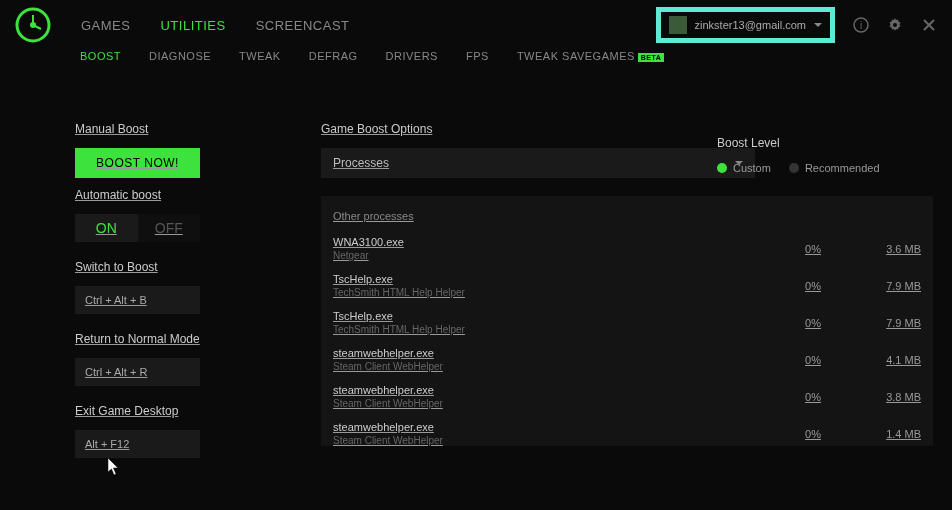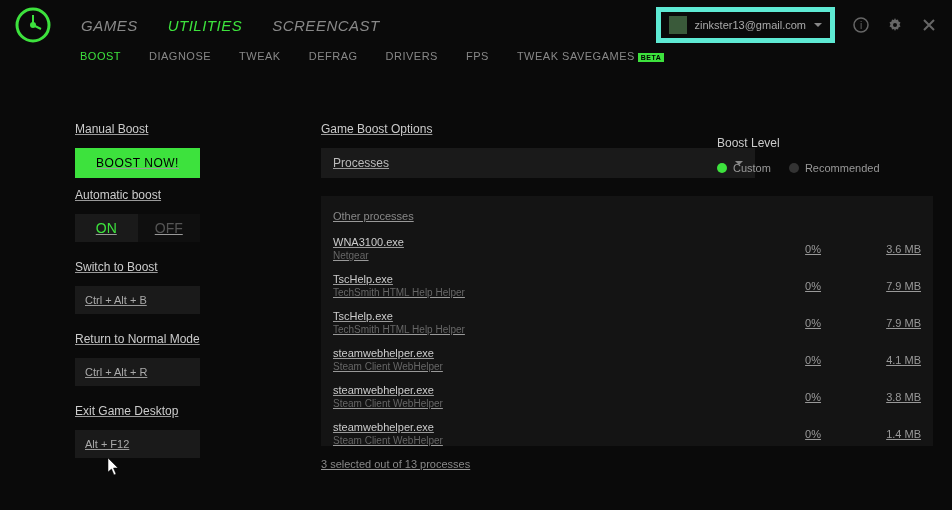--- a/index.html
+++ b/index.html
@@ -22,24 +22,23 @@
   width: 36px;
   height: 36px;
   margin-right: 30px;
 }
 .main-nav {
   display: flex;
   gap: 30px;
 }
 .main-nav-item {
   color: #888;
-  font-size: 15px;
+  font-size: 13px;
   cursor: pointer;
   letter-spacing: 0.5px;
-  font-style: italic;
 }
 .main-nav-item.active { color: #3de23d; }
 .header-right {
   margin-left: auto;
   display: flex;
   align-items: center;
   gap: 18px;
 }
 .user-box {
   display: flex;
@@ -303,21 +302,20 @@
             <div class="process-info">
               <div class="process-name">steamwebhelper.exe</div>
               <div class="process-desc">Steam Client WebHelper</div>
             </div>
             <div class="process-cpu">0%</div>
             <div class="process-mem">1.4 MB</div>
           </div>
         </div>
     </div>
 
-    <div class="footer-line">3 selected out of 13 processes</div>
   </div>
 </div>
 
 <div class="boost-level">
   <div class="section-title">Boost Level</div>
   <div class="radio-row">
     <div class="radio-item">
       <div class="radio-dot on"></div>
       <span>Custom</span>
     </div>

